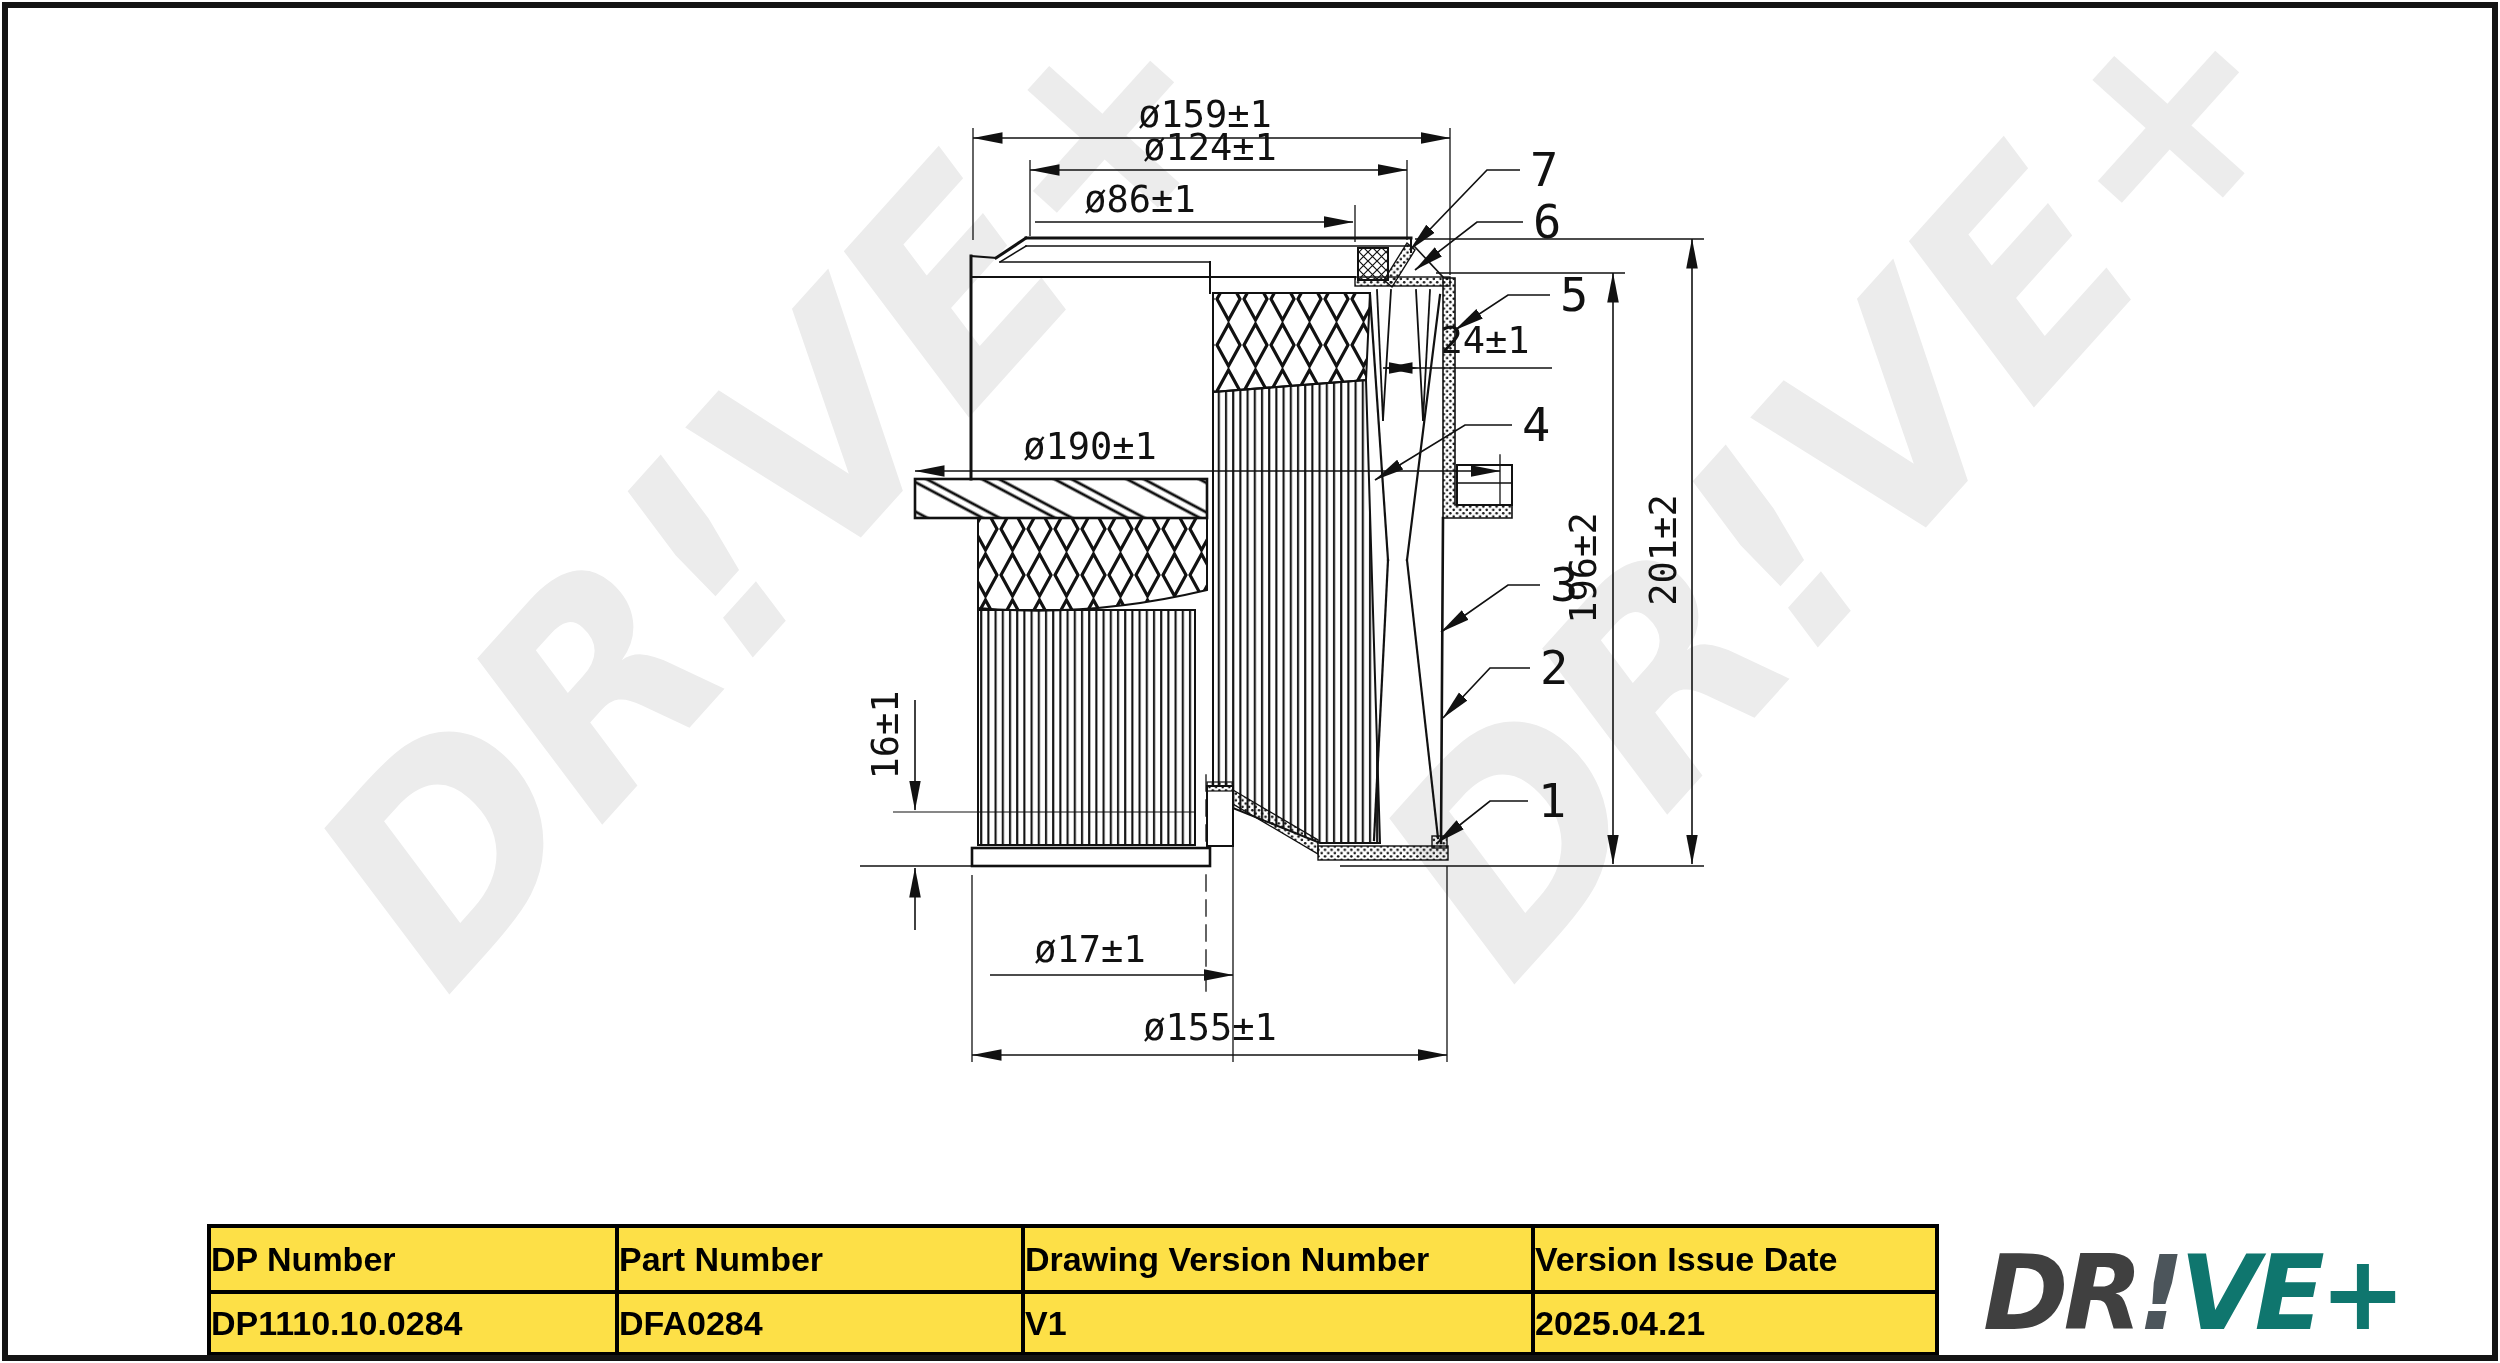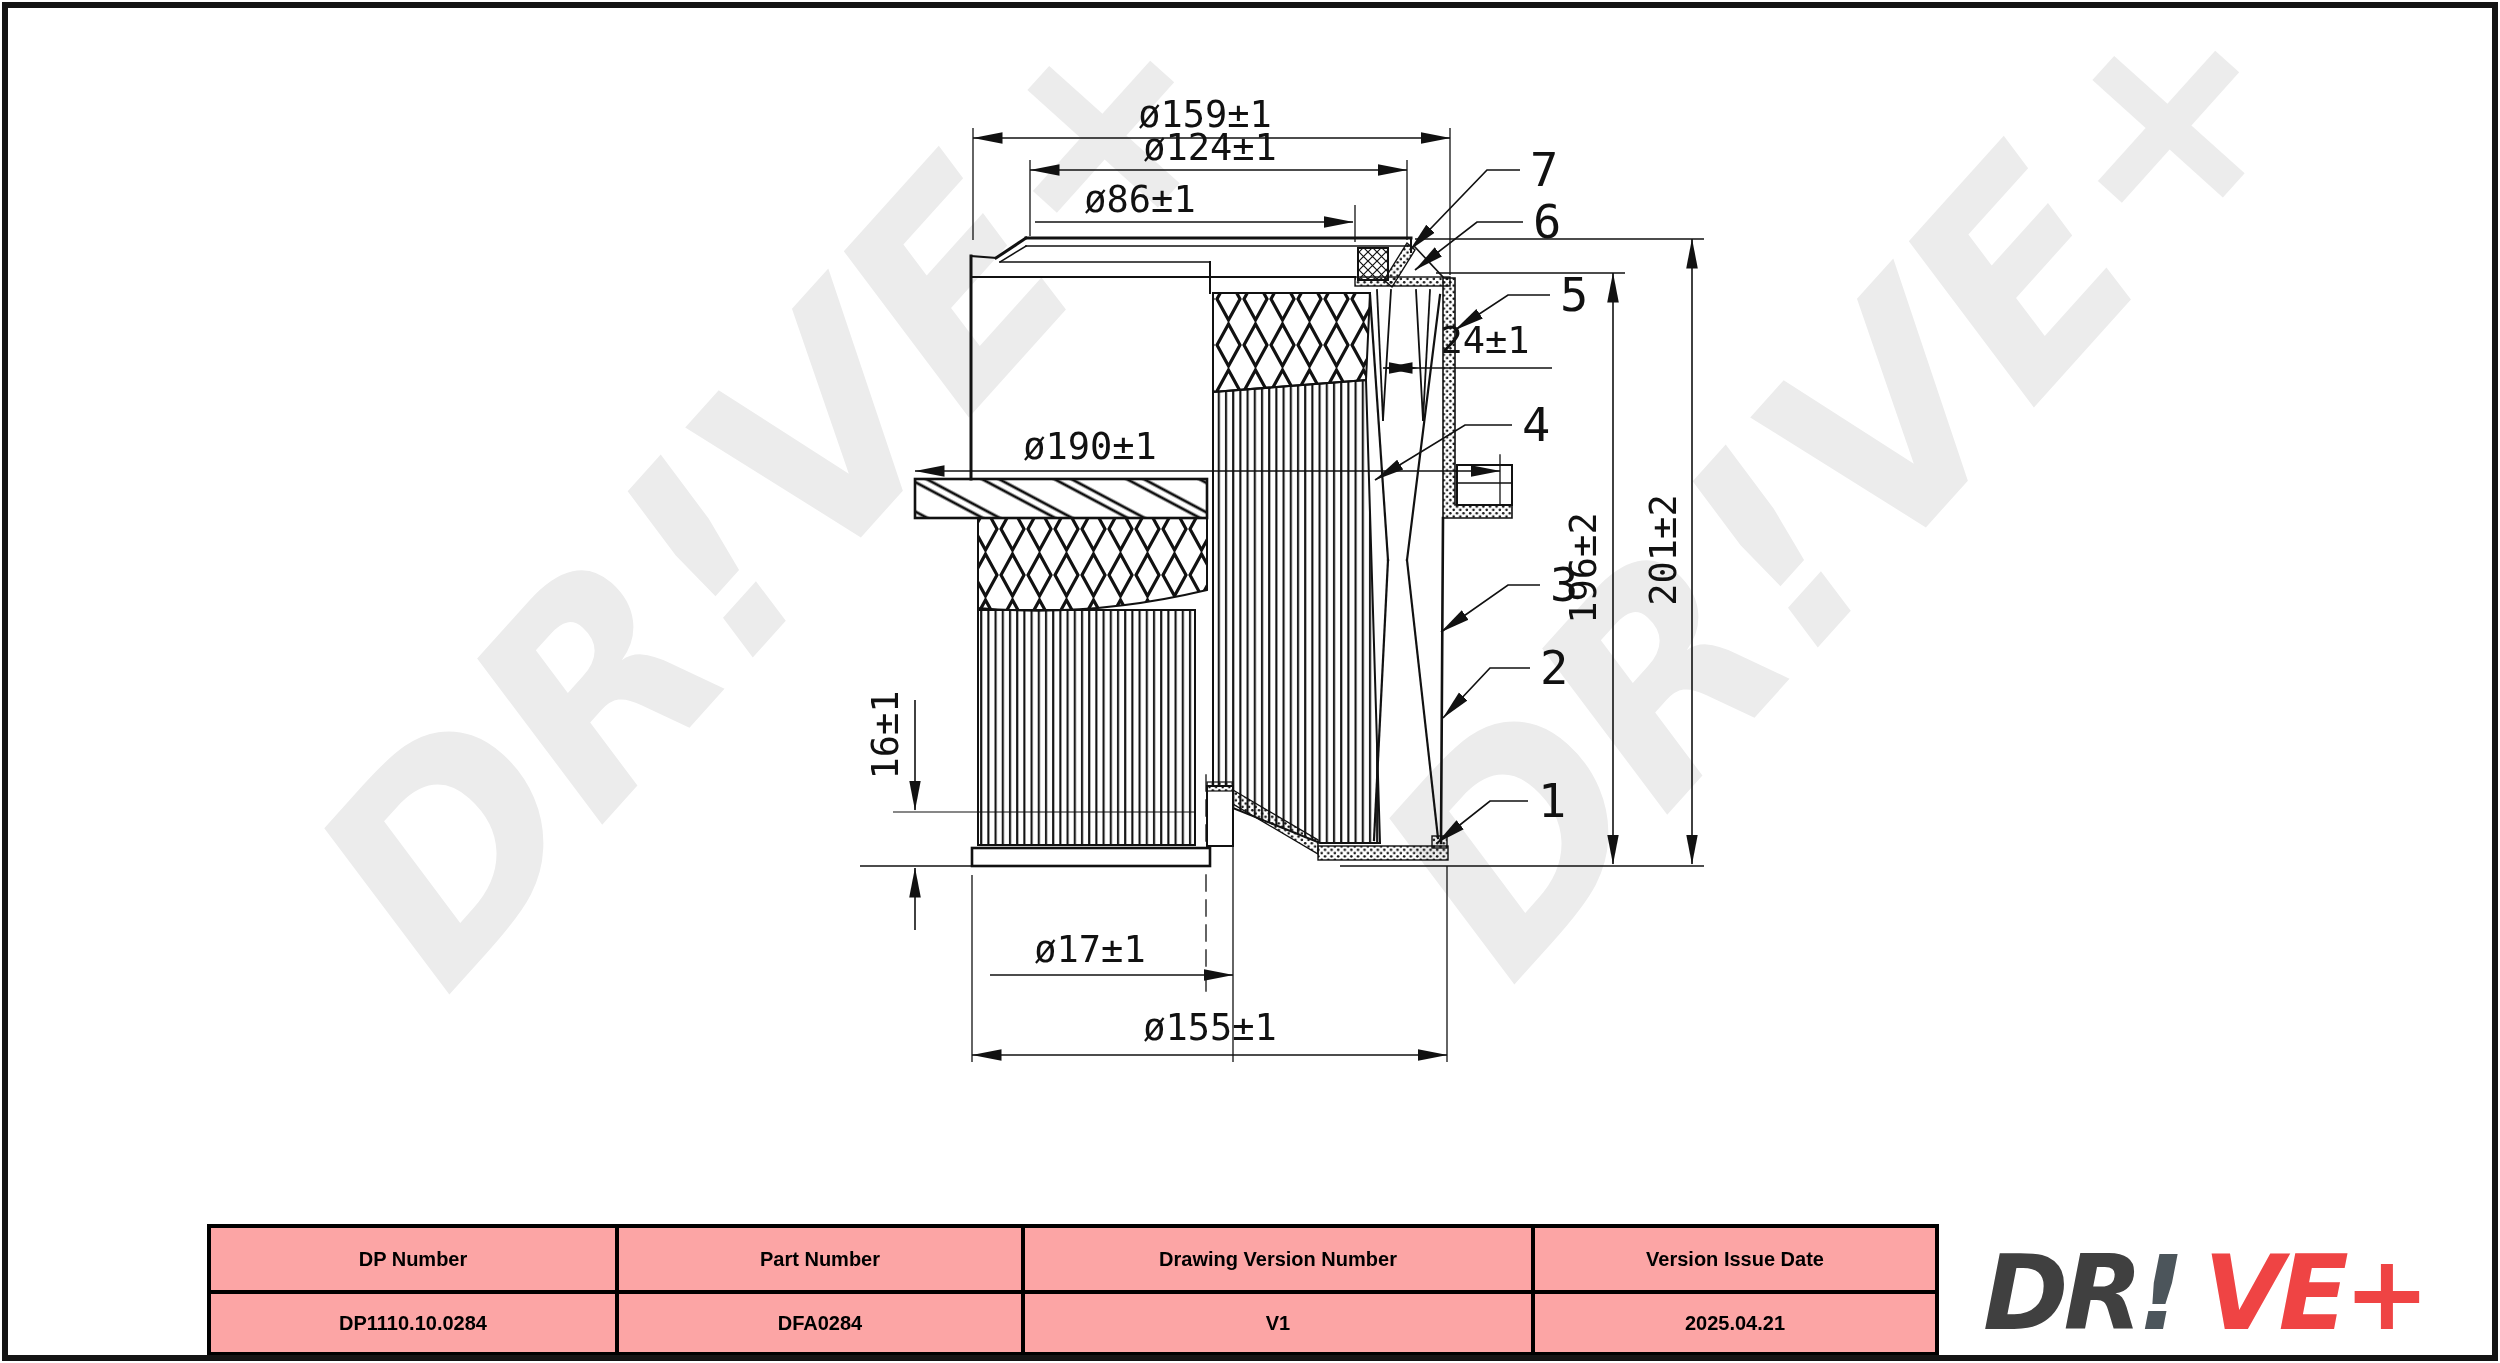--- a/index.html
+++ b/index.html
@@ -3,22 +3,22 @@
 <meta charset="utf-8">
 <style>
   html,body{margin:0;padding:0;background:#fff;}
   #page{position:relative;width:2500px;height:1363px;background:#fff;overflow:hidden;
         font-family:"Liberation Sans",sans-serif;}
   #frame{position:absolute;inset:2px;border:6px solid #141414;pointer-events:none;}
   #drawing-svg{position:absolute;left:0;top:0;}
   
   #title-block{position:absolute;left:207px;top:1224px;}
   #title-block table{border-collapse:collapse;table-layout:fixed;}
-  #title-block td{border:4px solid #000;text-align:center;vertical-align:middle;
-      font-weight:bold;font-size:20px;color:#000;background:#fca5a5;padding:0;}
+  #title-block td{border:4px solid #000;text-align:left;vertical-align:middle;
+      font-weight:bold;font-size:34px;color:#000;background:#fde047;padding:0;}
   #title-block tr.hdr td{height:62px;}
   #title-block tr.val td{height:58px;}
   .c0{width:404px}.c1{width:402px}.c2{width:506px}.c3{width:400px}
   
   #logo{position:absolute;left:1983px;top:1240px;width:500px;height:110px;
       font-family:"DejaVu Sans",sans-serif;font-style:italic;font-weight:800;
       font-size:103px;letter-spacing:-5px;line-height:106px;white-space:nowrap;}
 </style>
 </head>
 <body>
@@ -200,17 +200,17 @@
         <td class="c0">DP1110.10.0284</td>
         <td class="c1">DFA0284</td>
         <td class="c2">V1</td>
         <td class="c3">2025.04.21</td>
       </tr>
     </tbody>
       </table>
   </div>
 
   <div id="logo">
-    <span style="color:#404040;">DR</span><span style="color:#4C555B;">!</span><span style="color:#ef4444;margin-left:24px;">VE+</span>
+    <span style="color:#404040;">DR</span><span style="color:#4C555B;">!</span><span style="color:#0f766e;">VE+</span>
   </div>
 
   <div id="frame"></div>
 </div>
 
 </body></html>

